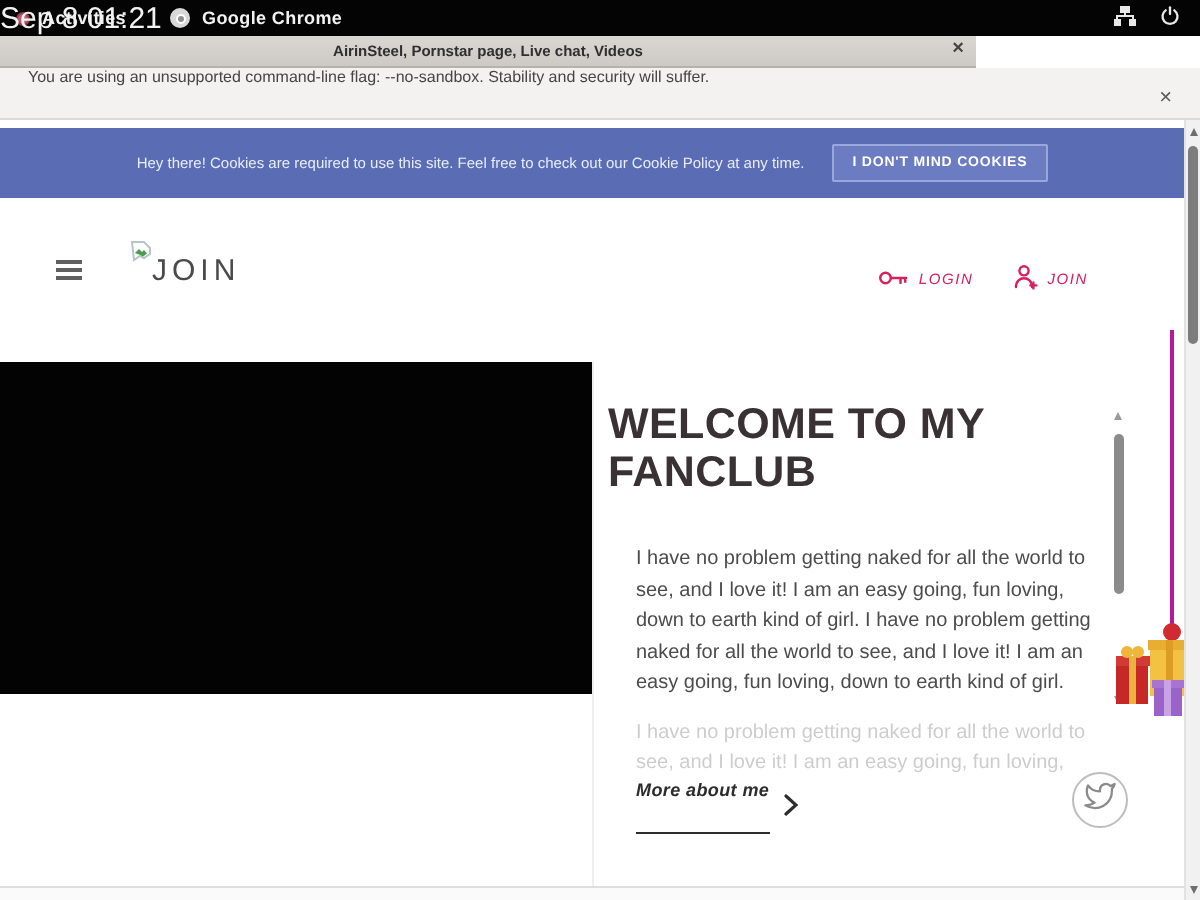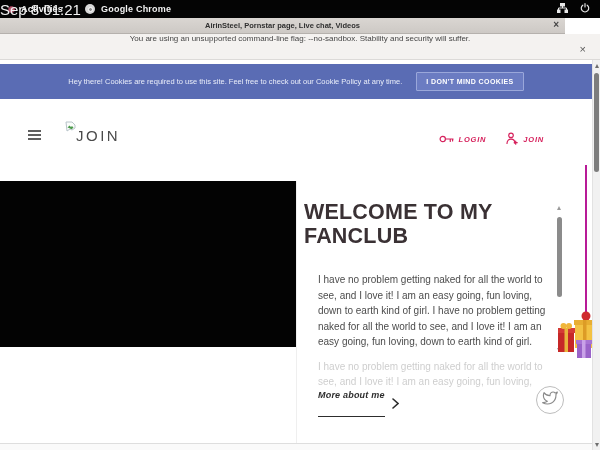--- a/index.html
+++ b/index.html
@@ -13,29 +13,29 @@
   .topbar-left { display:flex; align-items:center; gap:6px; padding-left:8px; }
   .rec-dot { width:7px; height:7px; border-radius:50%; background:#bf5b72; border:1px solid #8e3c52; }
   .tb-label { font-weight:bold; letter-spacing:.2px; }
   .chrome-dot { width:10px; height:10px; border-radius:50%; background:#d8d8d8; margin-left:16px;
                 display:flex; align-items:center; justify-content:center; }
   .chrome-dot i { display:block; width:5px; height:5px; border-radius:50%; background:#8f8f8f; border:1px solid #fff; }
   .tb-clock { position:absolute; left:0; right:0; text-align:left; font-weight:normal; font-size:15px; }
   .topbar-right { margin-left:auto; display:flex; align-items:center; gap:12px; padding-right:10px; z-index:2; }
 
   
-  .titlebar { position:absolute; left:0; top:18px; width:565px; height:16px;
+  .titlebar { position:absolute; left:0; top:18px; width:488px; height:16px;
               background:linear-gradient(#dad6d2,#cdc9c5); border-bottom:1px solid #b5b1ad;
               display:flex; align-items:center; justify-content:center;
               font-size:7.5px; font-weight:bold; color:#2f2f2f; }
   .titlebar .win-close { position:absolute; right:6px; top:1px; font-size:10px; color:#444; cursor:default; }
 
   
   .infobar { position:absolute; left:0; top:34px; width:600px; height:26px; background:#f4f2f0;
-             border-bottom:1px solid #dcdad8; display:flex; align-items:center;
+             border-bottom:1px solid #dcdad8; display:flex; align-items:flex-start;
              font-size:8px; color:#454545; padding:0 14px;flex-direction:column; }
   .infobar .bar-close { margin-left:auto; font-size:11px; color:#5a5a5a; }
 
   
   .page { position:absolute; left:0; top:60px; width:600px; height:390px; background:#fff; overflow:hidden; }
 
   
   .vscroll { position:absolute; left:592px; top:0; width:8px; height:390px; background:#f1f1f1; border-left:1px solid #e2e2e2; }
   .vscroll .thumb { position:absolute; left:1px; top:13px; width:5px; height:99px; background:#7d7d7d; border-radius:3px; }
   .arr { width:0; height:0; position:absolute; }
@@ -51,21 +51,21 @@
   .cookie-msg { color:#e9edf9; font-size:7.5px; }
   .cookie-btn { background:#6b7cc2; border:1px solid #9aa7da; color:#fff; font-size:7px; font-weight:bold;
                 padding:5px 9px; letter-spacing:.4px; border-radius:1px; font-family:"Liberation Sans",sans-serif; }
 
   
   .burger { position:absolute; left:28px; top:70px; width:13px; }
   .burger i { display:block; height:1.6px; background:#5f5f5f; margin-bottom:2.6px; }
   .logo { position:absolute; left:65px; top:60px; display:flex; align-items:flex-start; }
   .logo-text { font-size:15px; color:#4a4a4a; letter-spacing:2.5px; margin-top:7px; }
   .nav-auth { position:absolute; right:56px; top:72px; display:flex; align-items:center; gap:20px; }
-  .auth-item { display:flex; align-items:center; gap:5px; font-size:7.5px; font-weight:bold; font-style:italic;
+  .auth-item { display:flex; align-items:center; gap:5px; font-size:7.5px; font-weight:normal; font-style:italic;
                letter-spacing:.8px; color:#d6215c; }
 
   
   .hero-media { position:absolute; left:0; top:121px; width:296px; height:166px; background:#030303; }
   .panel-sep { position:absolute; left:296px; top:121px; width:1px; height:262px; background:#efefef; }
 
   .heading { position:absolute; left:304px; top:140px; width:250px;
              font-size:21.5px; font-weight:bold; color:#3a3134; line-height:1.13; letter-spacing:.2px; }
   .about { position:absolute; left:318px; top:212px; width:230px; height:118px; overflow:hidden;
            font-size:10px; color:#4c4c4c; line-height:1.55; }

